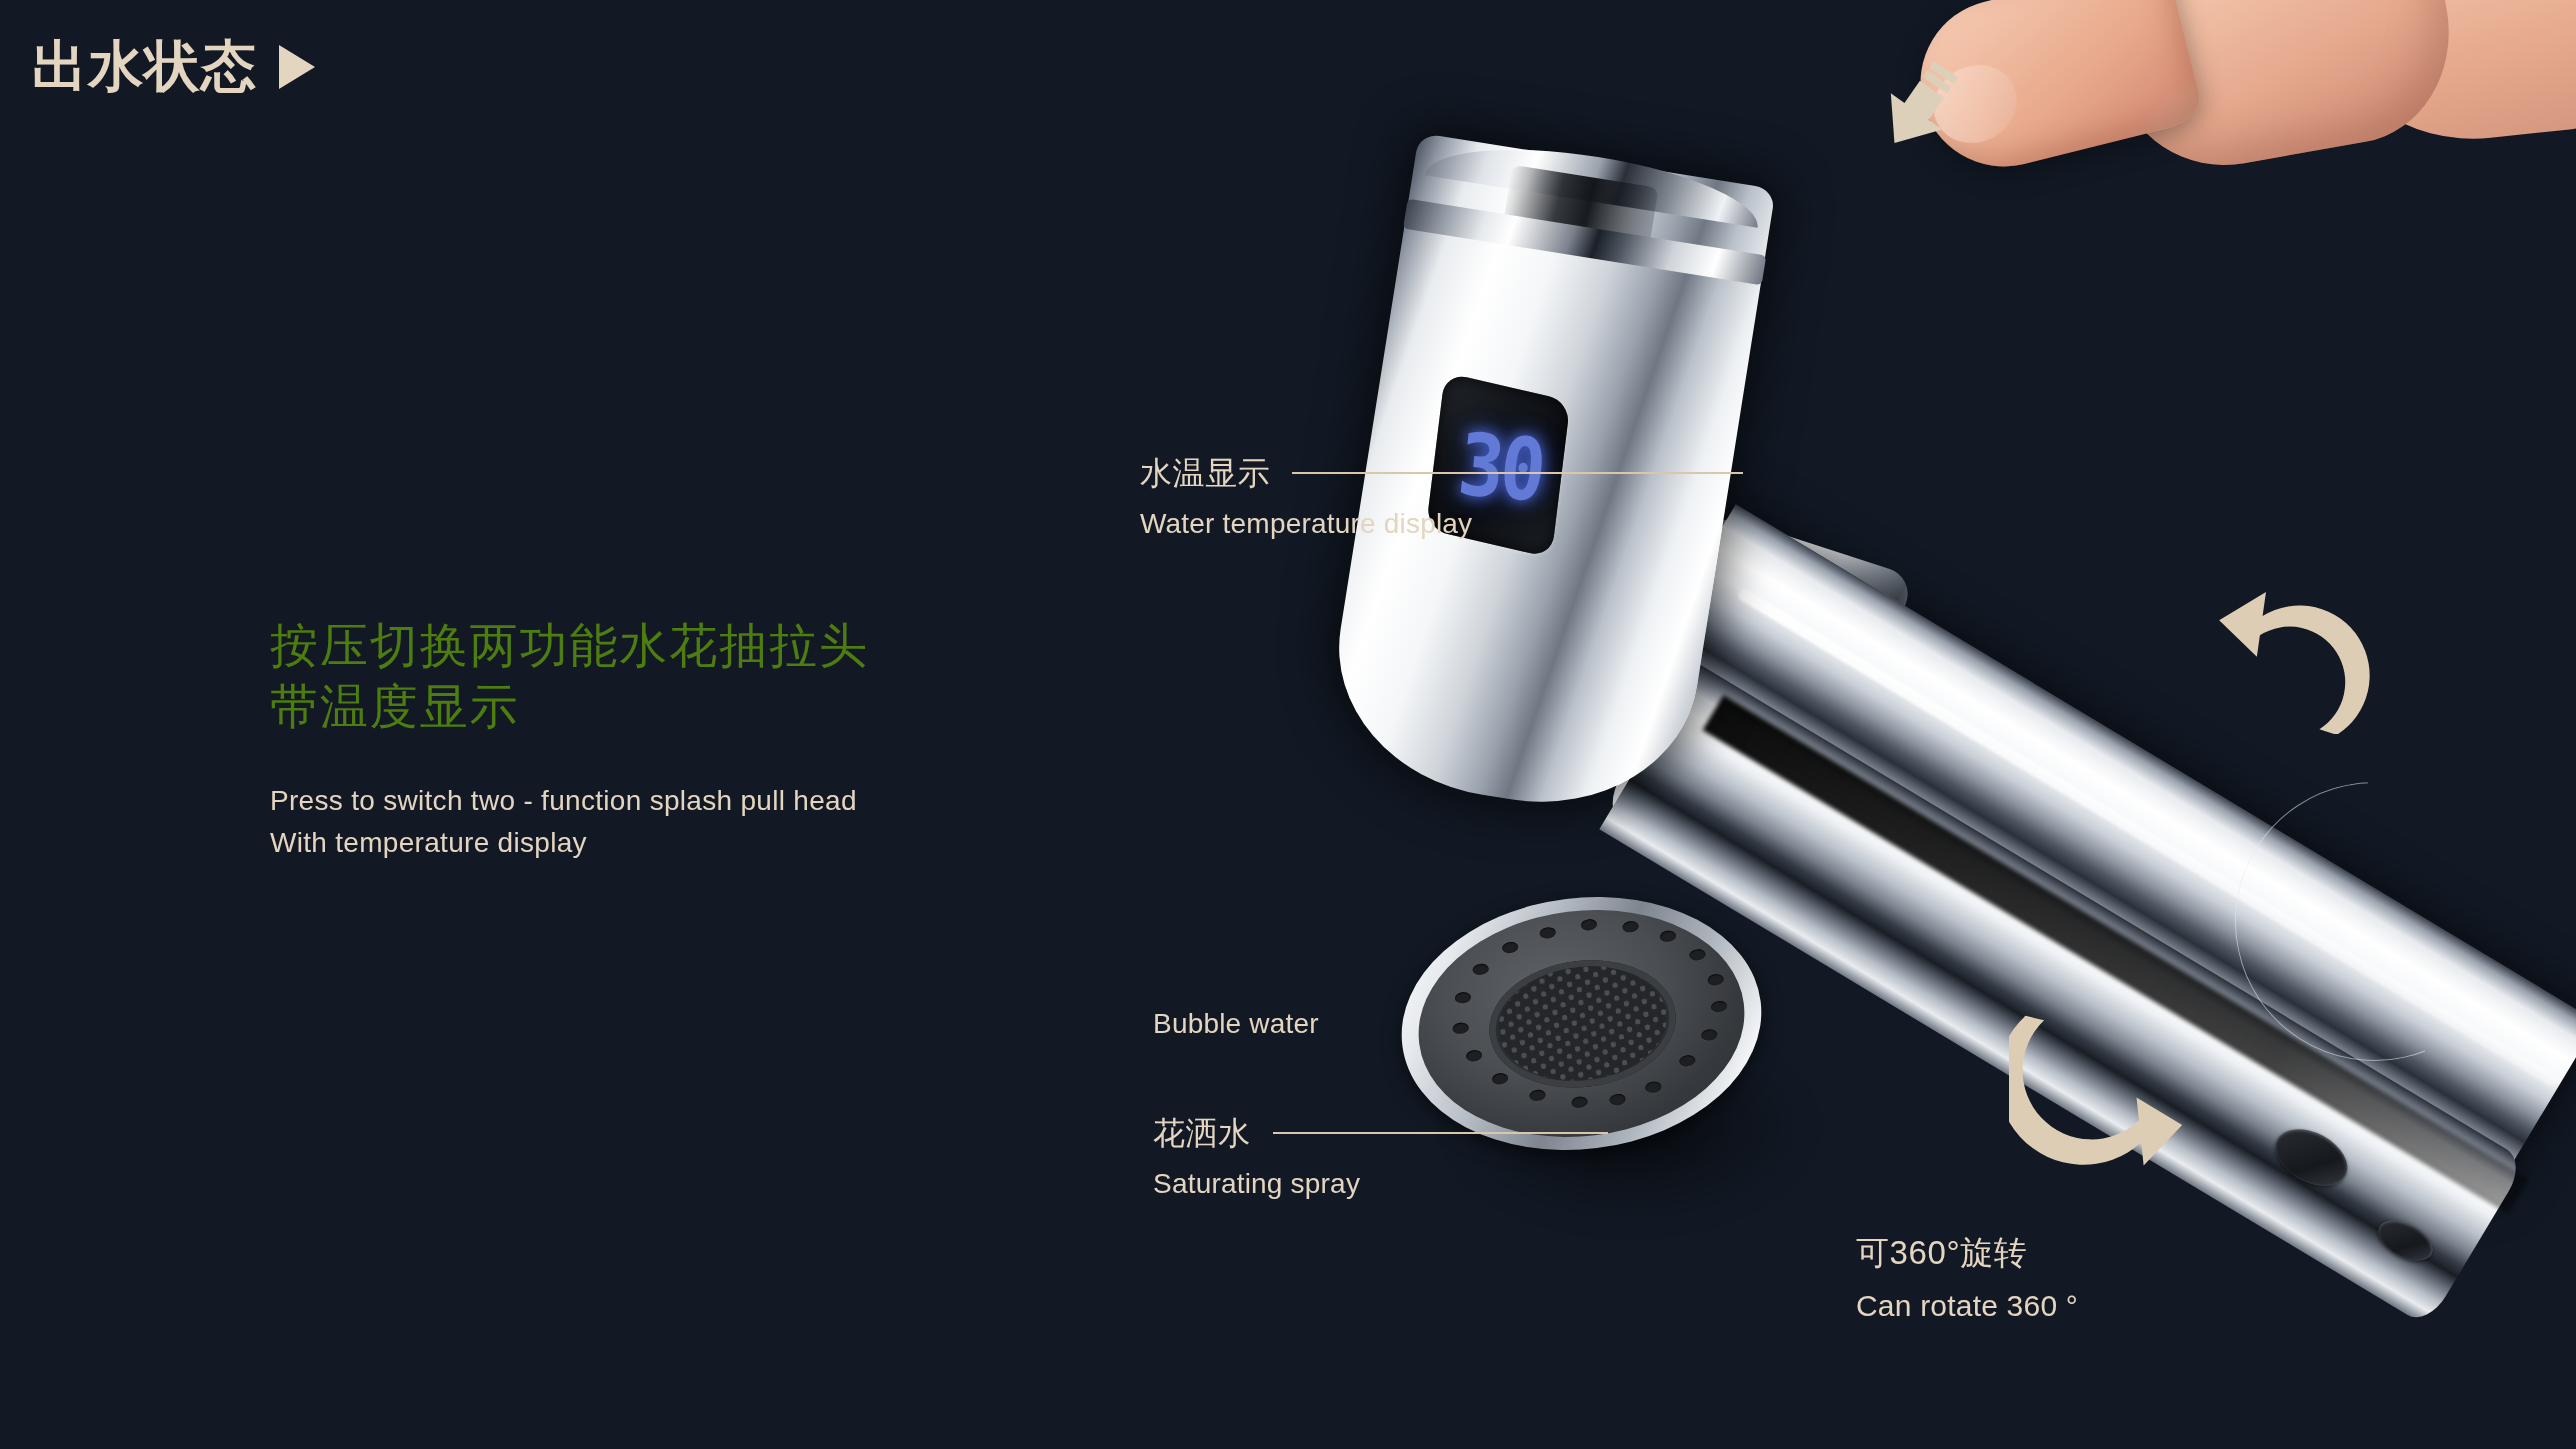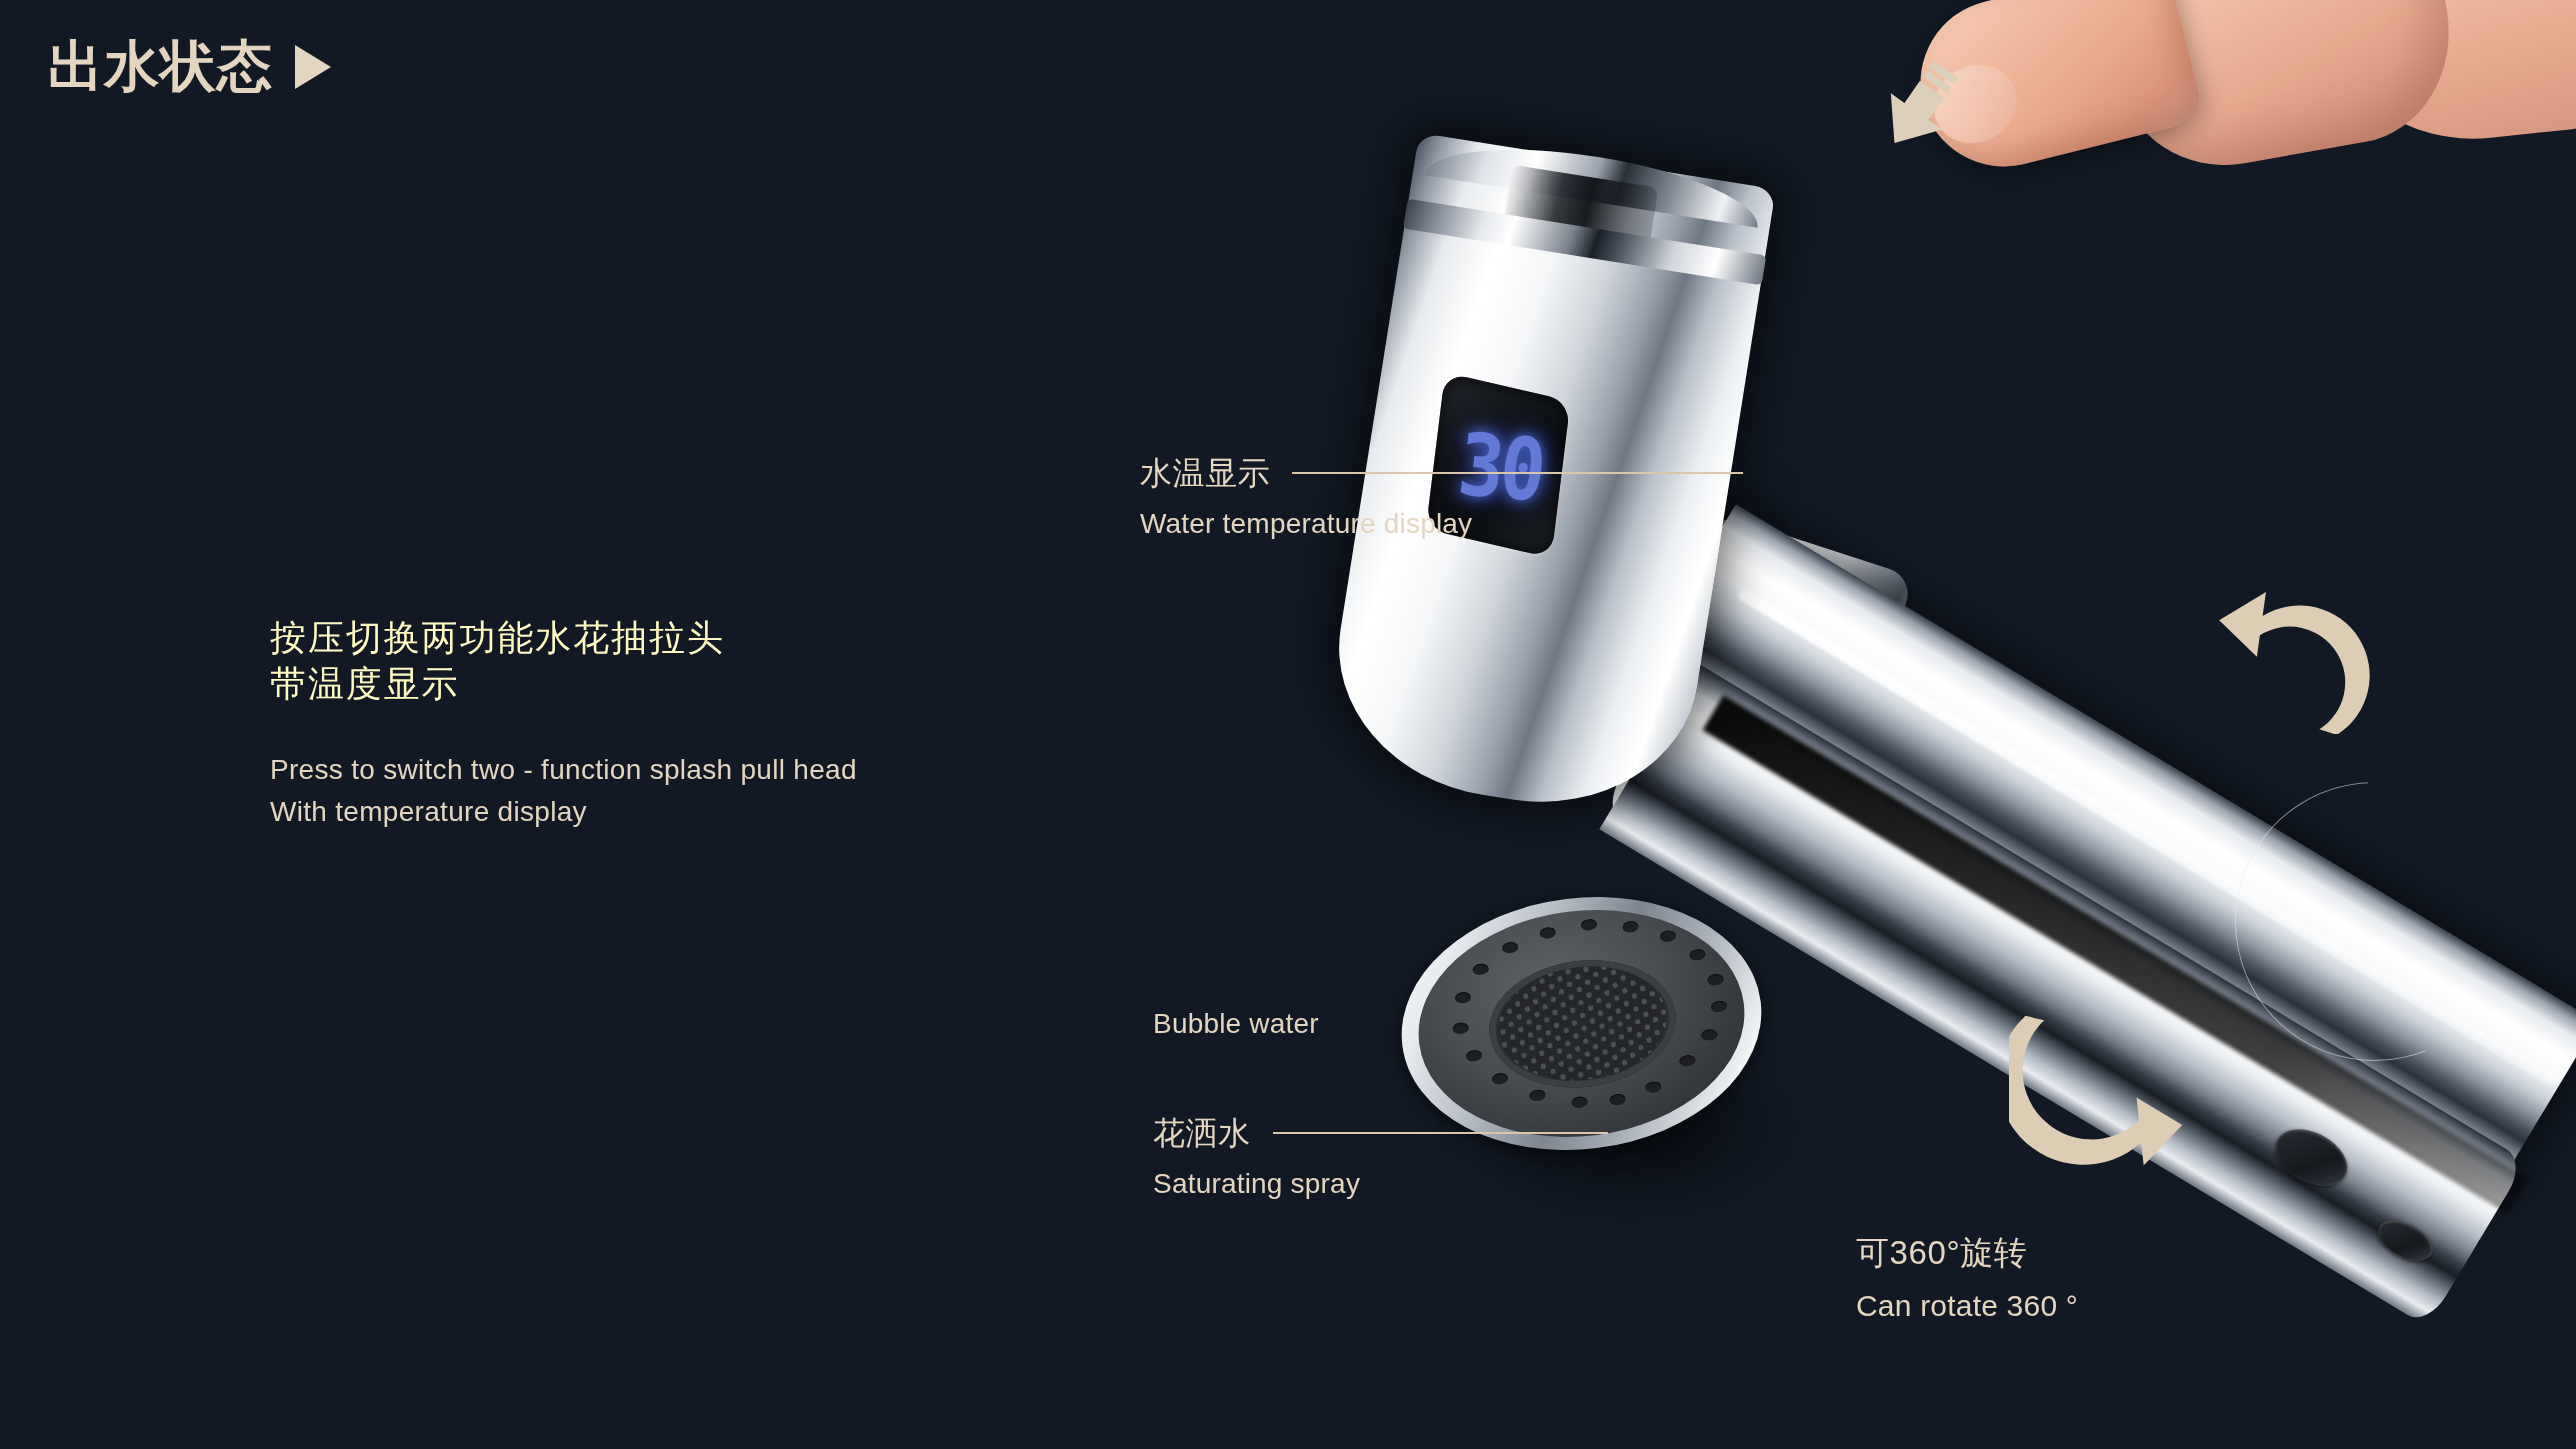--- a/index.html
+++ b/index.html
@@ -7,38 +7,38 @@
     width:2576px;height:1449px;
     background:#121924;
     font-family:"Liberation Sans","DejaVu Sans",sans-serif;
     overflow:hidden;
     position:relative;
   }
   .stage{position:absolute;inset:0;width:2576px;height:1449px;overflow:hidden;}
 
   
   .header{
-    position:absolute;left:48px;top:39px;
+    position:absolute;left:32px;top:39px;
     display:flex;align-items:center;gap:22px;
   }
   .header-title{
     color:#e3d5c0;font-size:55px;font-weight:bold;
     letter-spacing:1.3px;line-height:1;white-space:nowrap;
   }
   .header-caret{
     width:0;height:0;
     border-top:22px solid transparent;
     border-bottom:22px solid transparent;
     border-left:36px solid #e3d5c0;
   }
 
   
   .copy{position:absolute;left:270px;top:615px;}
   .copy-cn{
-    color:#fef9c3;font-size:36px;line-height:1.28;
+    color:#4d7c0f;font-size:48px;line-height:1.28;
     letter-spacing:1.9px;white-space:nowrap;font-weight:400;
   }
   .copy-en{
     margin-top:44px;
     color:#e3d5c0;font-size:28px;line-height:1.36;
     letter-spacing:0.3px;white-space:nowrap;font-weight:400;
   }
 
   
   .callout{position:absolute;}

